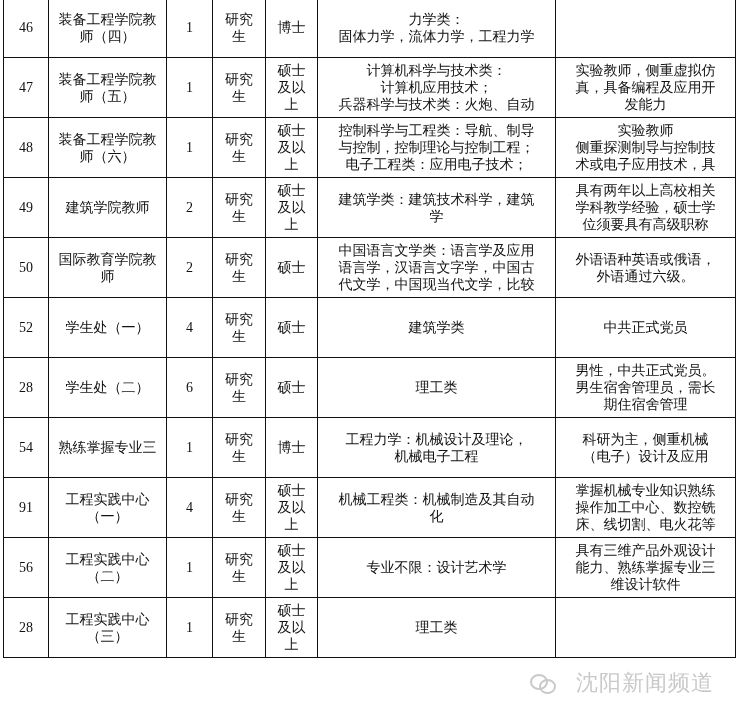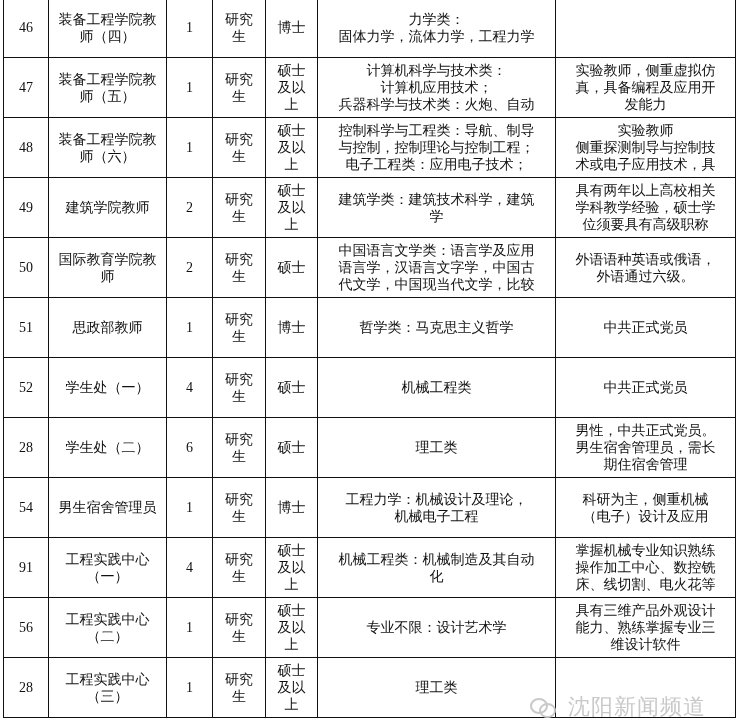--- a/index.html
+++ b/index.html
@@ -3,21 +3,21 @@
 <meta charset="utf-8">
 <style>
   html, body { margin:0; padding:0; background:#ffffff; }
   body { width:736px; height:721px; overflow:hidden; position:relative;
          font-family: "DejaVu Sans", "Liberation Sans", sans-serif; color:#111; }
   table.grid { position:absolute; left:3px; top:-3px; border-collapse:collapse; table-layout:fixed; }
   table.grid td { border:1.5px solid #111; padding:0 2px; text-align:center; vertical-align:middle;
                   font-size:14px; line-height:17px; height:60px; box-sizing:border-box; overflow:hidden; white-space:pre-line; }
   td.num { font-family:"Liberation Serif", serif; font-size:15px; }
   .watermark { position:absolute; left:530px; top:668px; font-size:22px; color:#c9c9c9;
-               letter-spacing:1px; display:flex; align-items:center; gap:12px;margin-top:24px; }
+               letter-spacing:1px; display:flex; align-items:center; gap:20px; }
   .watermark .icon { width:26px; height:22px; position:relative; }
   .watermark .icon span { position:absolute; border:2px solid #c9c9c9; border-radius:50%; }
 </style>
 </head>
 <body>
 
 <table class="grid">
   <colgroup>
     <col style="width:45px">
       <col style="width:118px">
@@ -97,54 +97,44 @@
         <td>研究
 生</td>
         <td>硕士</td>
         <td>中国语言文学类：语言学及应用
 语言学，汉语言文字学，中国古
 代文学，中国现当代文学，比较</td>
         <td>外语语种英语或俄语，
 外语通过六级。</td>
       </tr>
       <tr>
-        <td class="num">51</td>
-        <td>思政部教师</td>
-        <td class="num">1</td>
-        <td>研究
-生</td>
-        <td>博士</td>
-        <td>哲学类：马克思主义哲学</td>
-        <td>中共正式党员</td>
-      </tr>
-      <tr>
         <td class="num">52</td>
         <td>学生处（一）</td>
         <td class="num">4</td>
         <td>研究
 生</td>
         <td>硕士</td>
-        <td>机械工程类</td>
+        <td>建筑学类</td>
         <td>中共正式党员</td>
       </tr>
       <tr>
         <td class="num">28</td>
         <td>学生处（二）</td>
         <td class="num">6</td>
         <td>研究
 生</td>
         <td>硕士</td>
         <td>理工类</td>
         <td>男性，中共正式党员。
 男生宿舍管理员，需长
 期住宿舍管理</td>
       </tr>
       <tr>
         <td class="num">54</td>
-        <td>男生宿舍管理员</td>
+        <td>熟练掌握专业三</td>
         <td class="num">1</td>
         <td>研究
 生</td>
         <td>博士</td>
         <td>工程力学：机械设计及理论，
 机械电子工程</td>
         <td>科研为主，侧重机械
 （电子）设计及应用</td>
       </tr>
       <tr>

